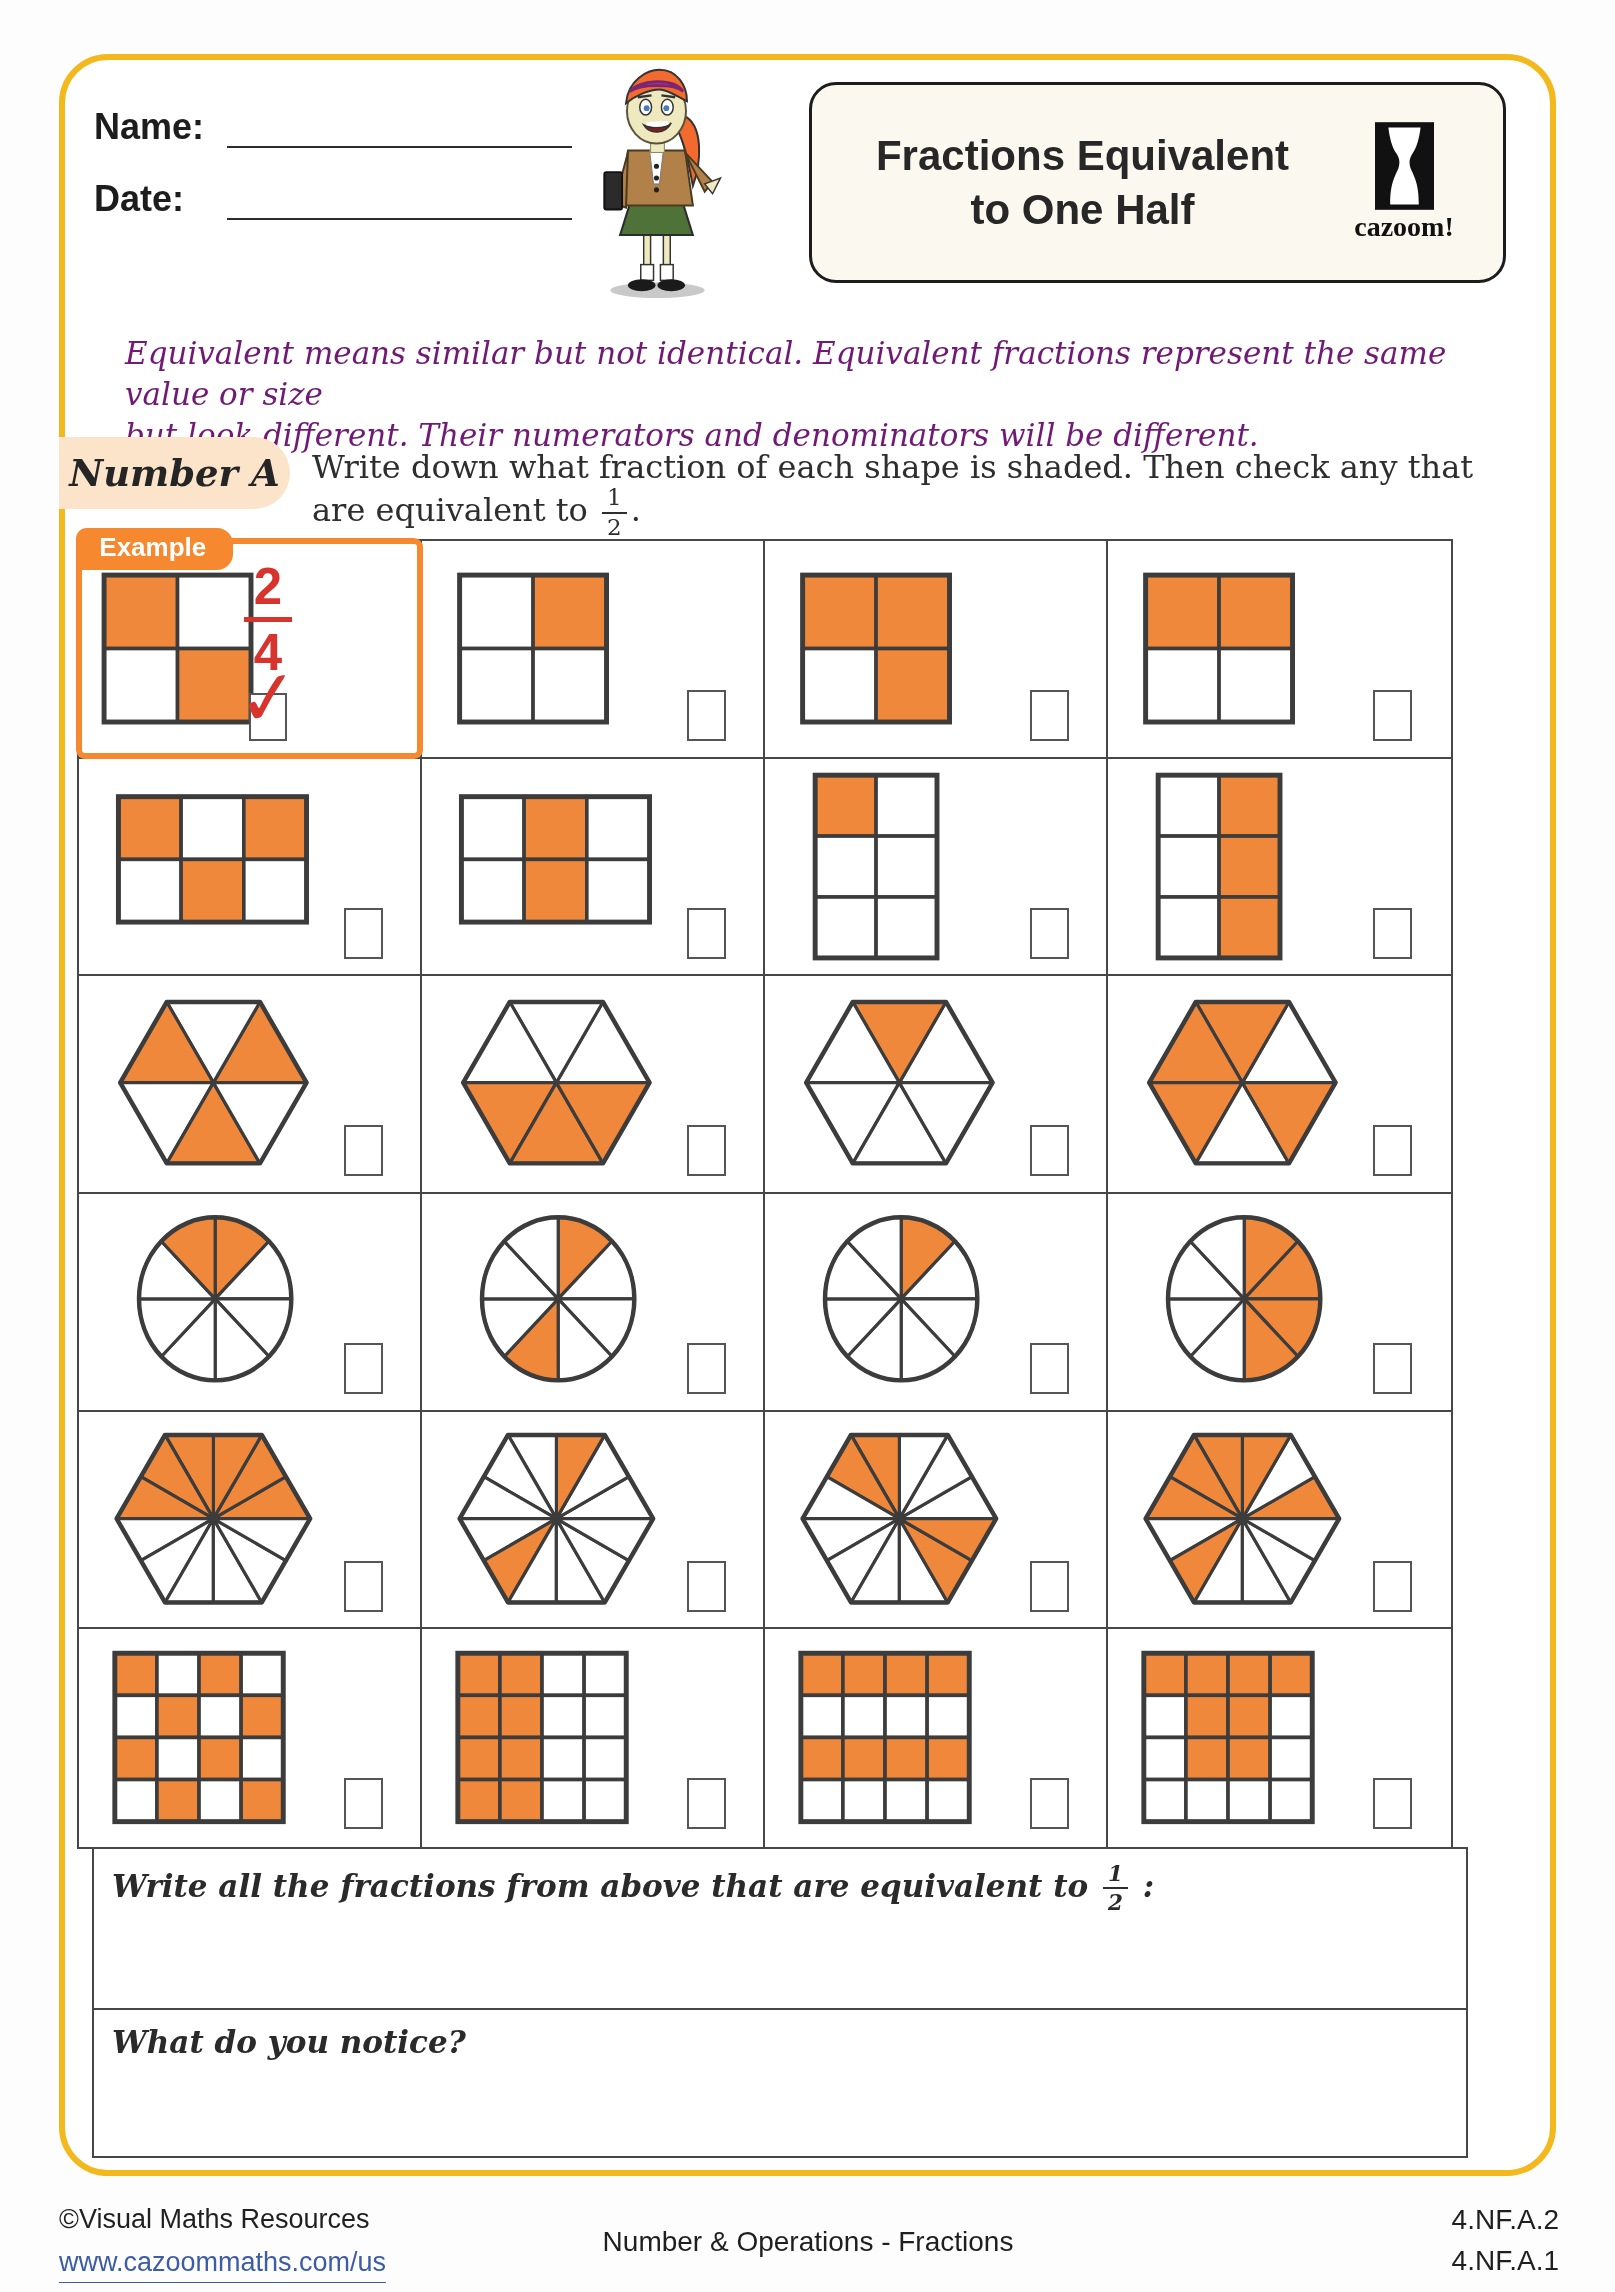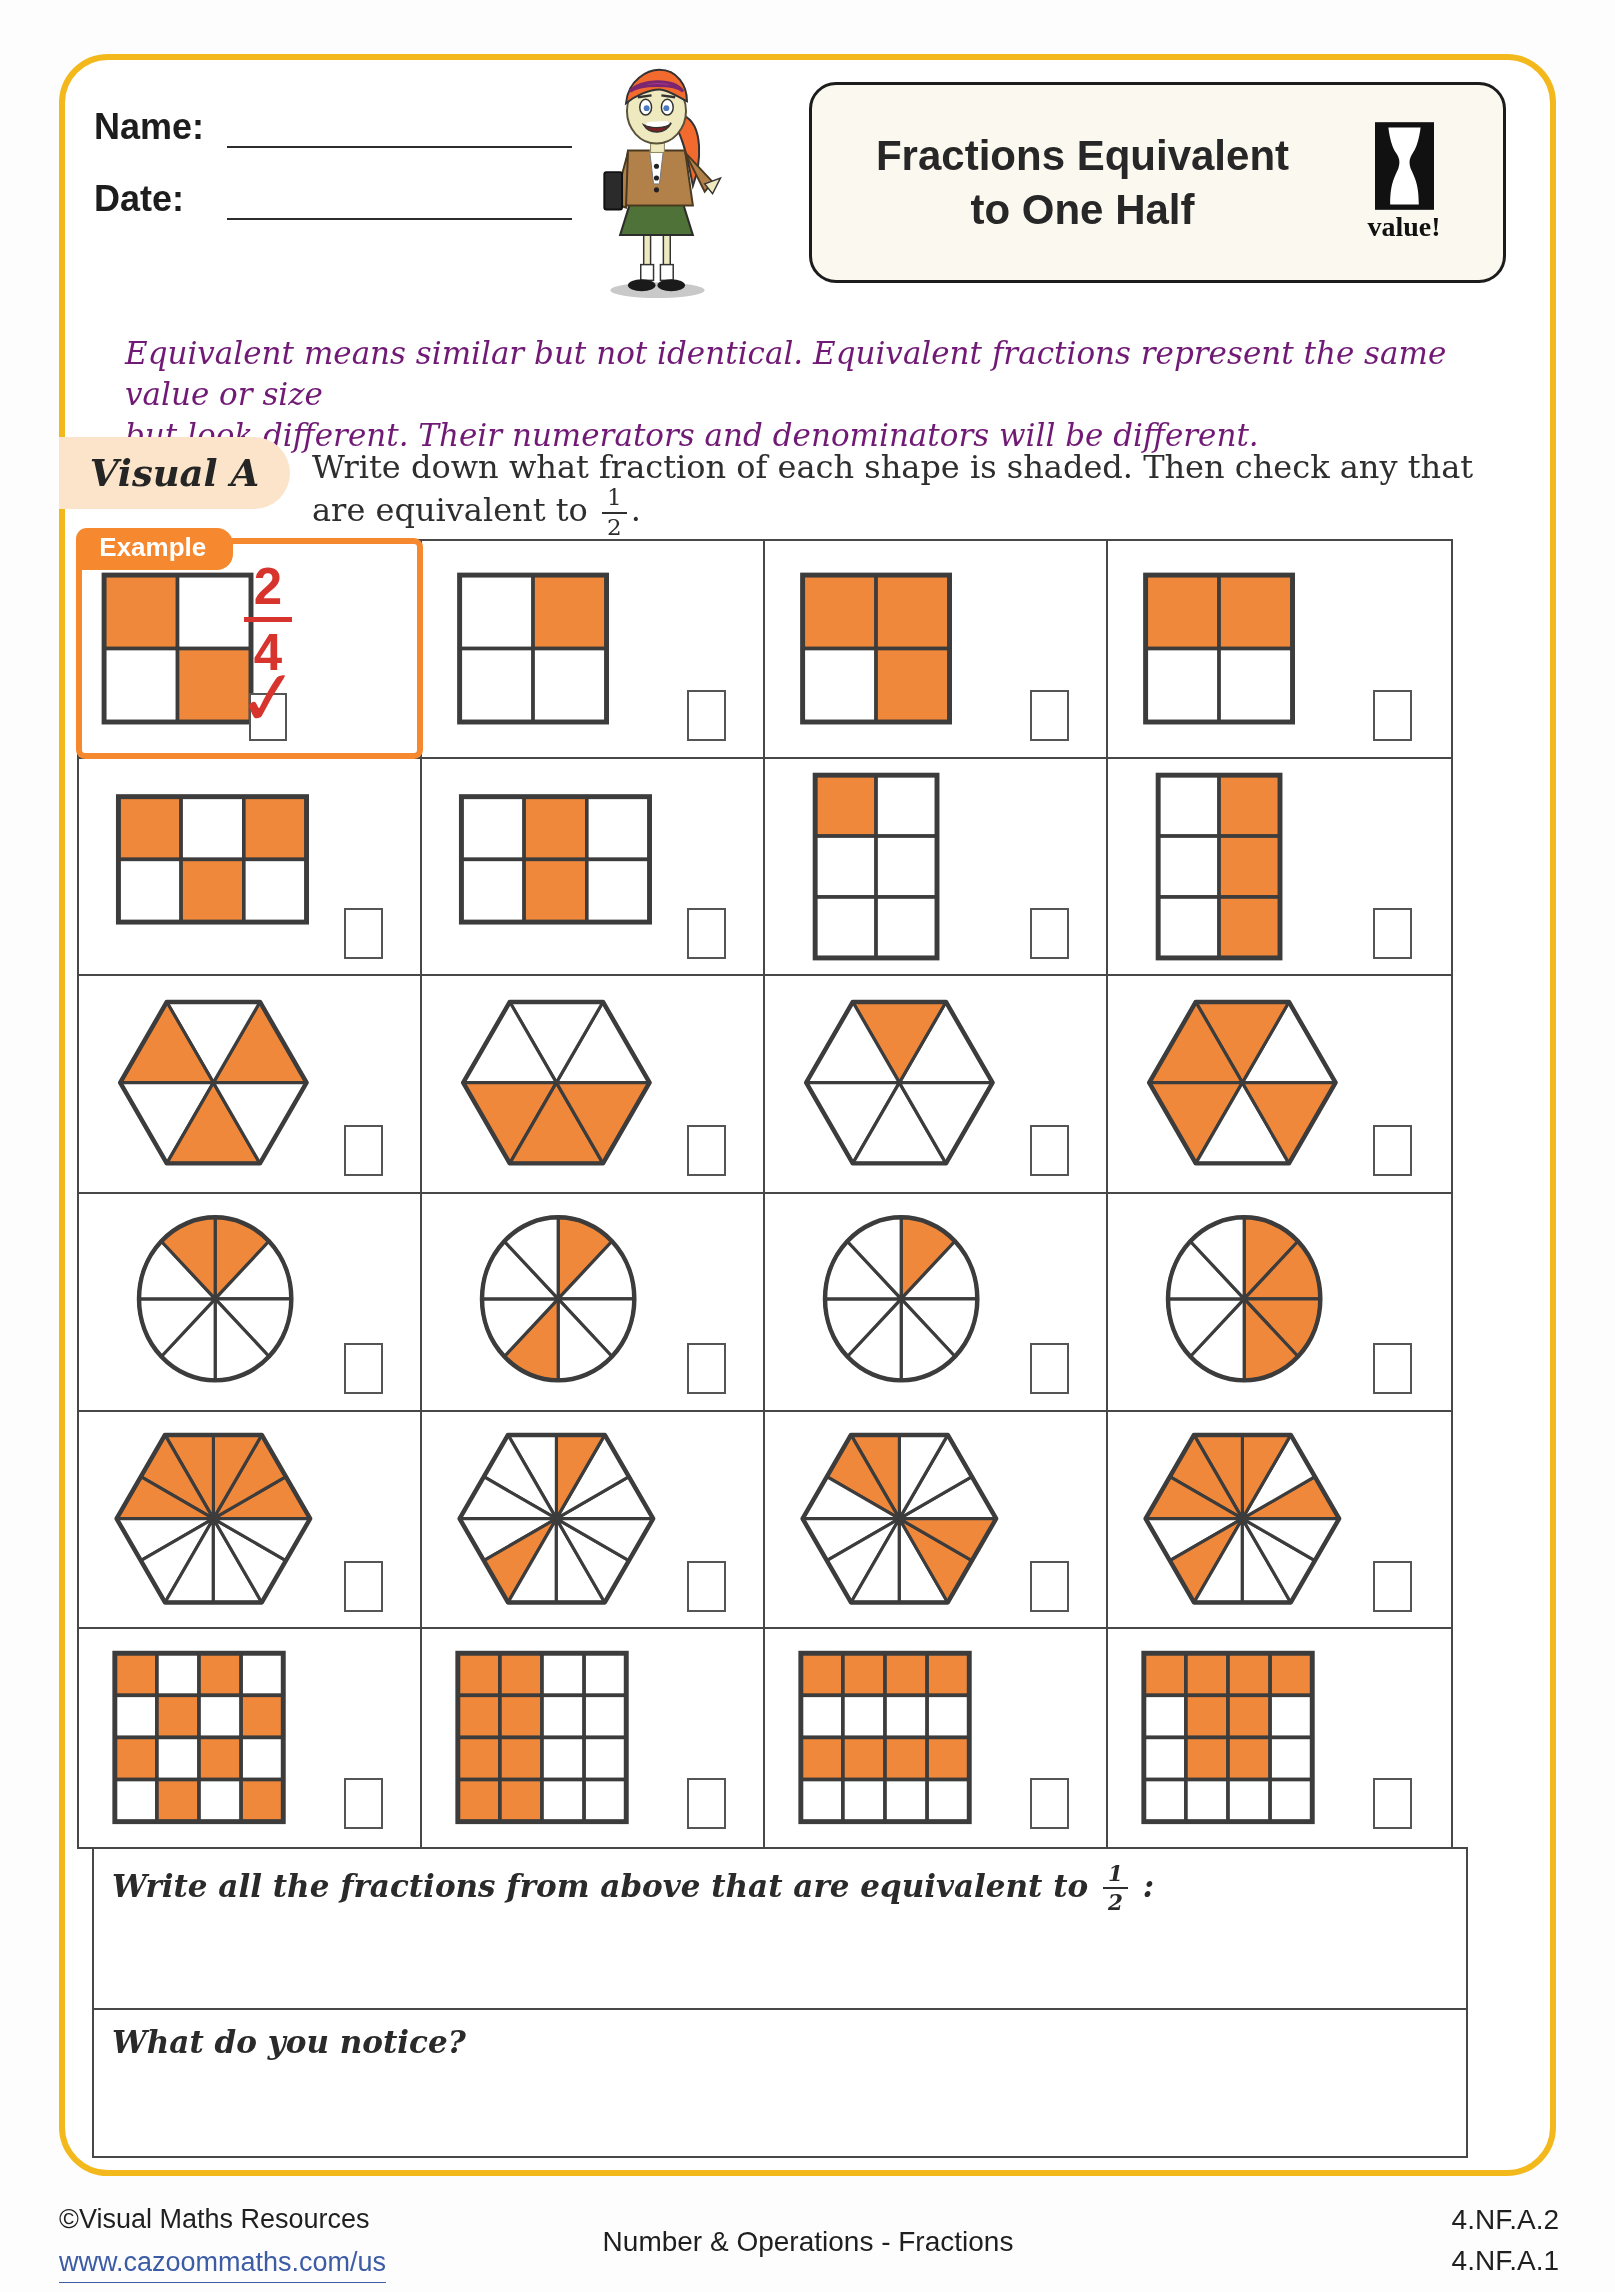--- a/index.html
+++ b/index.html
@@ -115,30 +115,30 @@
   <div class="titlebox">
     <div class="title-text">
       <span>Fractions Equivalent</span><br>
       <span>to One Half</span>
     </div>
     <div class="logo">
       <svg width="59" height="88" viewBox="0 0 66 98">
         <rect x="0" y="0" width="66" height="98" fill="#111"></rect>
         <path d="M15 6 L51 6 C51 6 49 26 42 35 C38 41 38 46 40 52 C45 63 49 70 49 92 L17 92 C17 70 21 63 26 52 C28 46 28 41 24 35 C17 26 15 6 15 6 Z" fill="#fff"></path>
       </svg>
-      <div class="logo-text">value!</div>
+      <div class="logo-text">cazoom!</div>
     </div>
   </div>
 
   <div class="intro">
     <div>Equivalent means similar but not identical. Equivalent fractions represent the same value or size</div>
     <div>but look different. Their numerators and denominators will be different.</div>
   </div>
 
-  <div class="section-pill">Visual A</div>
+  <div class="section-pill">Number A</div>
 
   <div class="instruction">
     <span>Write down what fraction of each shape is shaded. Then check any that are equivalent to</span>
     <span class="frac"><span class="n">1</span><span class="d">2</span></span><span>.</span>
   </div>
 
   <div class="grid" id="grid">
       <div class="cell example">
         <svg width="344" height="216" viewBox="0 0 384 241">
           <rect x="28" y="38" width="82" height="82" fill="#F0883B" stroke="#3C3C3C" stroke-width="4"></rect>

